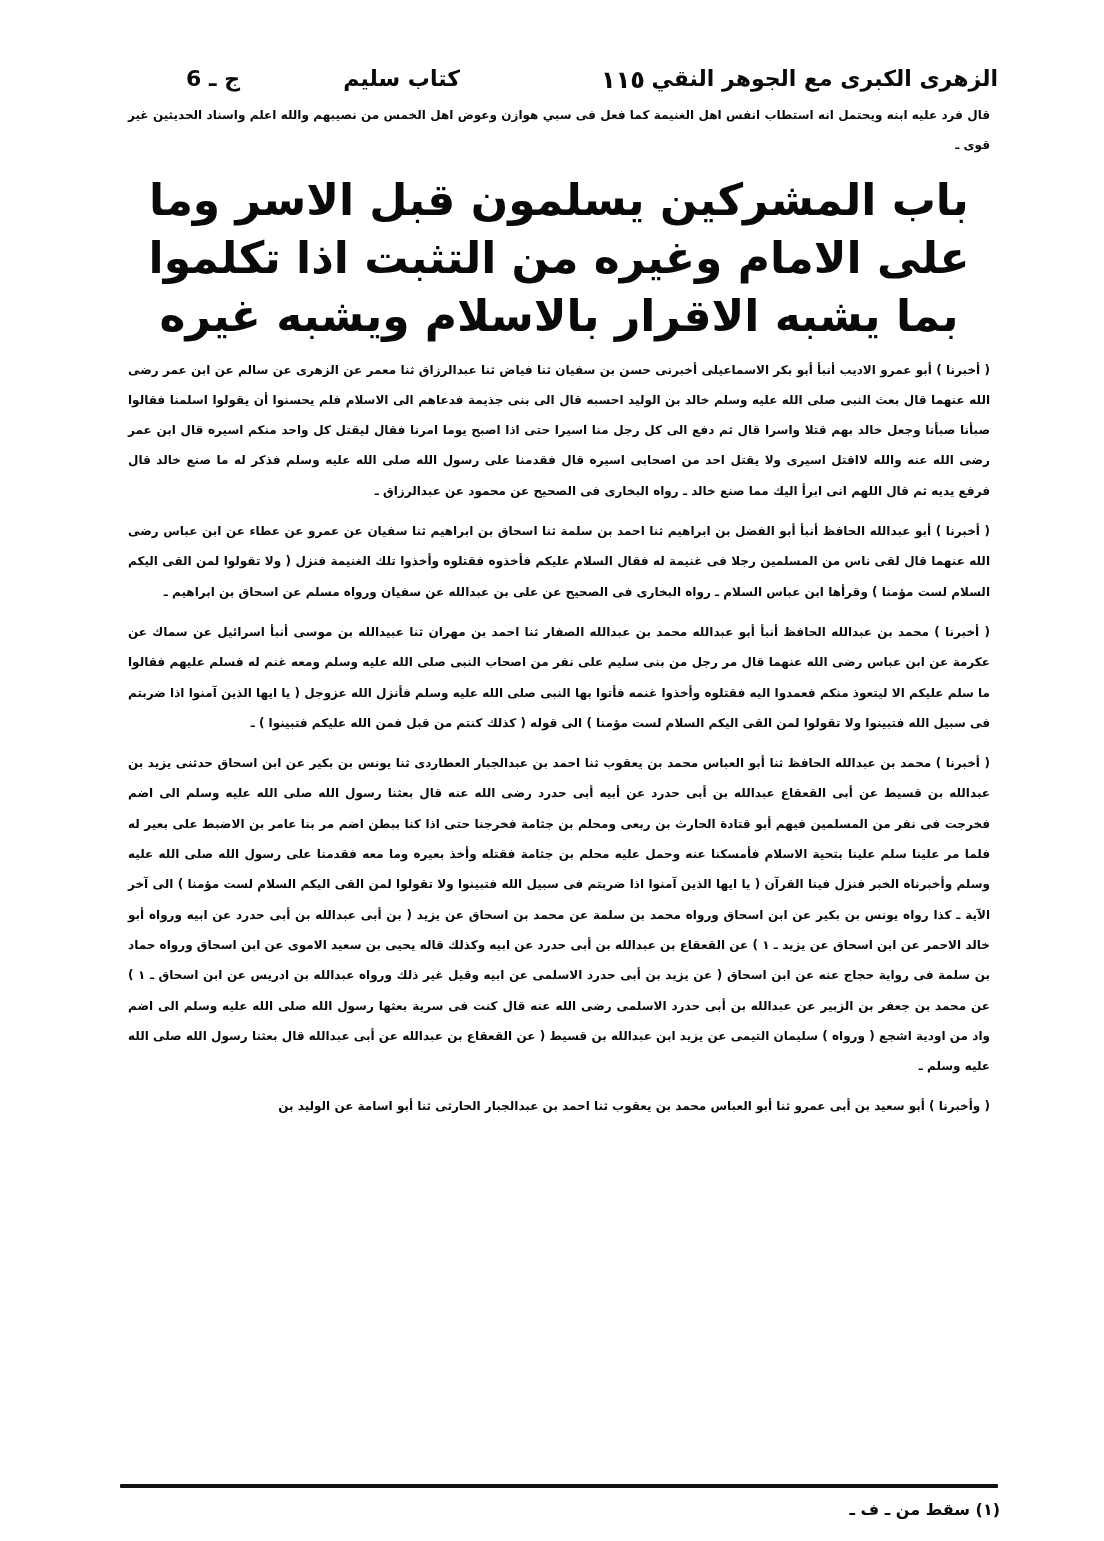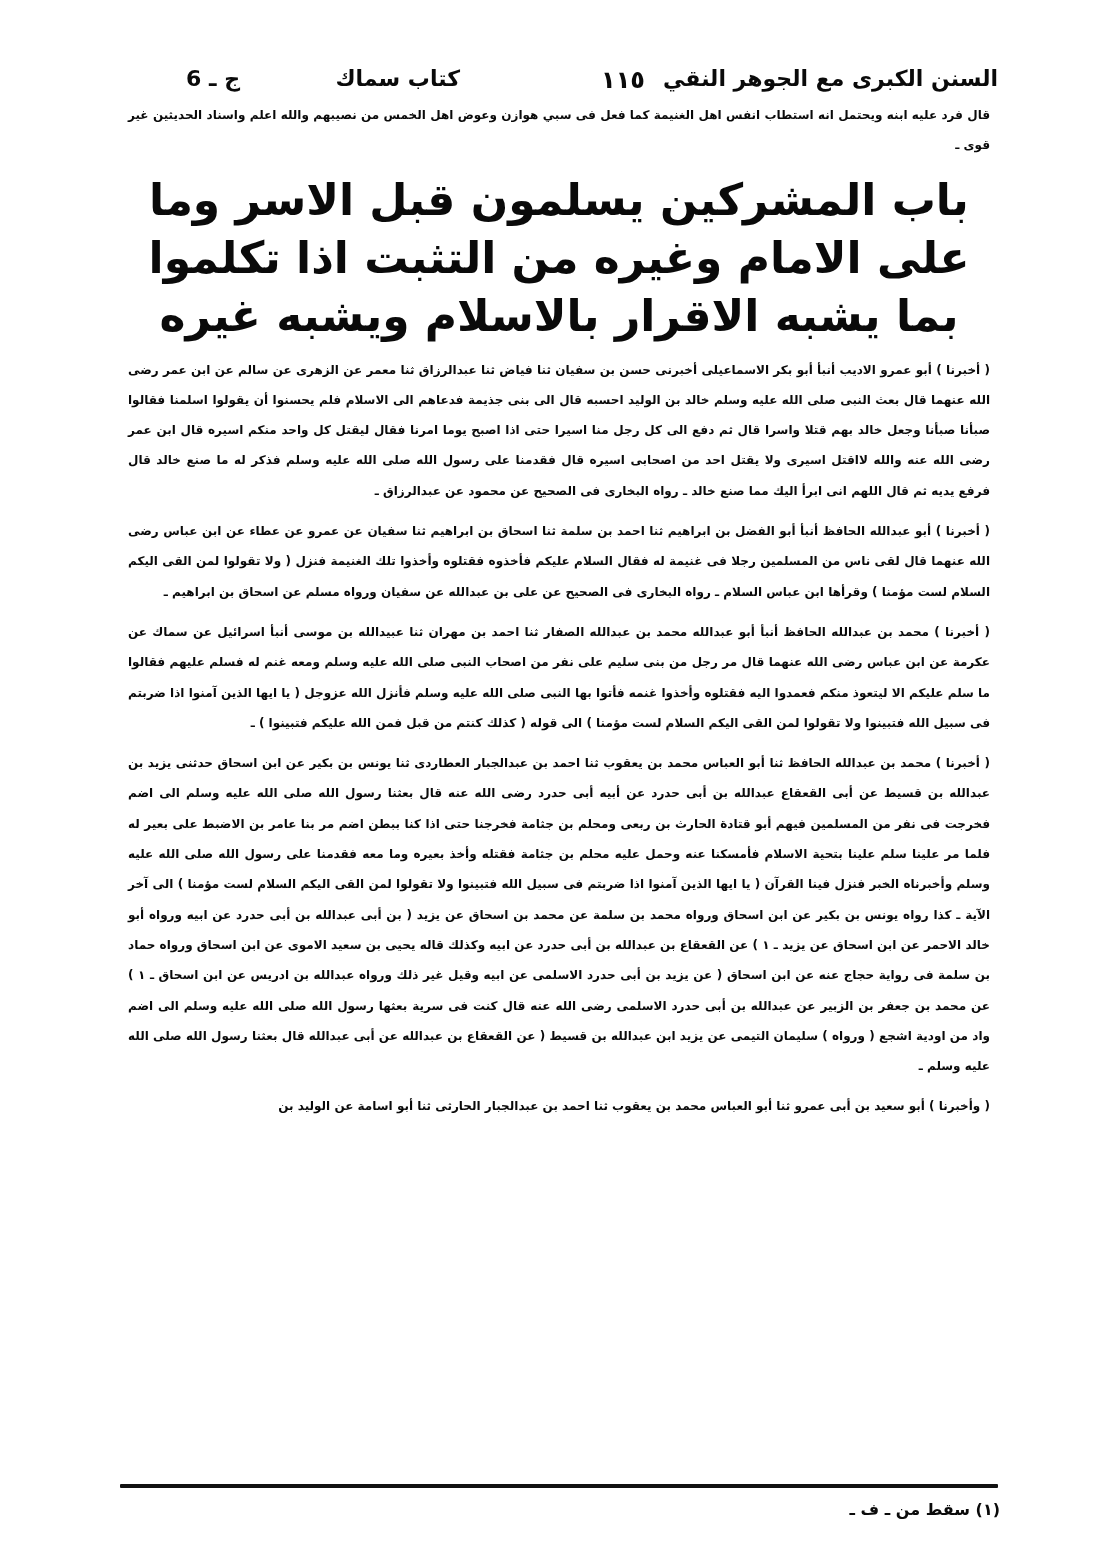--- a/index.html
+++ b/index.html
@@ -68,23 +68,23 @@
       direction: rtl;
       font-size: 16px;
       font-weight: bold;
     }
   </style>
 </head>
 <body>
 
 <div class="page">
   <div class="running-header">
-    <span class="rh-title">السنن الكبرى مع الجوهر النقي</span>
+    <span class="rh-title">الزهرى الكبرى مع الجوهر النقي</span>
     <span class="rh-page">١١٥</span>
-    <span class="rh-book">كتاب سماك</span>
+    <span class="rh-book">كتاب سليم</span>
     <span class="rh-vol">ج ـ 6</span>
   </div>
 
   <p class="para first">قال فرد عليه ابنه ويحتمل انه استطاب انفس اهل الغنيمة كما فعل فى سبي هوازن وعوض اهل الخمس من نصيبهم والله اعلم واسناد الحديثين غير قوى ـ</p>
 
   <div class="chapter-title">باب المشركين يسلمون قبل الاسر وما على الامام وغيره من التثبت اذا تكلموا بما يشبه الاقرار بالاسلام ويشبه غيره</div>
 
   <p class="para">( أخبرنا ) أبو عمرو الاديب أنبأ أبو بكر الاسماعيلى أخبرنى حسن بن سفيان ثنا فياض ثنا عبدالرزاق ثنا معمر عن الزهرى عن سالم عن ابن عمر رضى الله عنهما قال بعث النبى صلى الله عليه وسلم خالد بن الوليد احسبه قال الى بنى جذيمة فدعاهم الى الاسلام فلم يحسنوا أن يقولوا اسلمنا فقالوا صبأنا صبأنا وجعل خالد بهم قتلا واسرا قال ثم دفع الى كل رجل منا اسيرا حتى اذا اصبح يوما امرنا فقال ليقتل كل واحد منكم اسيره قال ابن عمر رضى الله عنه والله لااقتل اسيرى ولا يقتل احد من اصحابى اسيره قال فقدمنا على رسول الله صلى الله عليه وسلم فذكر له ما صنع خالد قال فرفع يديه ثم قال اللهم انى ابرأ اليك مما صنع خالد ـ رواه البخارى فى الصحيح عن محمود عن عبدالرزاق ـ</p>
   <p class="para">( أخبرنا ) أبو عبدالله الحافظ أنبأ أبو الفضل بن ابراهيم ثنا احمد بن سلمة ثنا اسحاق بن ابراهيم ثنا سفيان عن عمرو عن عطاء عن ابن عباس رضى الله عنهما قال لقى ناس من المسلمين رجلا فى غنيمة له فقال السلام عليكم فأخذوه فقتلوه وأخذوا تلك الغنيمة فنزل ( ولا تقولوا لمن القى اليكم السلام لست مؤمنا ) وقرأها ابن عباس السلام ـ رواه البخارى فى الصحيح عن على بن عبدالله عن سفيان ورواه مسلم عن اسحاق بن ابراهيم ـ</p>
   <p class="para">( أخبرنا ) محمد بن عبدالله الحافظ أنبأ أبو عبدالله محمد بن عبدالله الصفار ثنا احمد بن مهران ثنا عبيدالله بن موسى أنبأ اسرائيل عن سماك عن عكرمة عن ابن عباس رضى الله عنهما قال مر رجل من بنى سليم على نفر من اصحاب النبى صلى الله عليه وسلم ومعه غنم له فسلم عليهم فقالوا ما سلم عليكم الا ليتعوذ منكم فعمدوا اليه فقتلوه وأخذوا غنمه فأتوا بها النبى صلى الله عليه وسلم فأنزل الله عزوجل ( يا ايها الذين آمنوا اذا ضربتم فى سبيل الله فتبينوا ولا تقولوا لمن القى اليكم السلام لست مؤمنا ) الى قوله ( كذلك كنتم من قبل فمن الله عليكم فتبينوا ) ـ</p>

